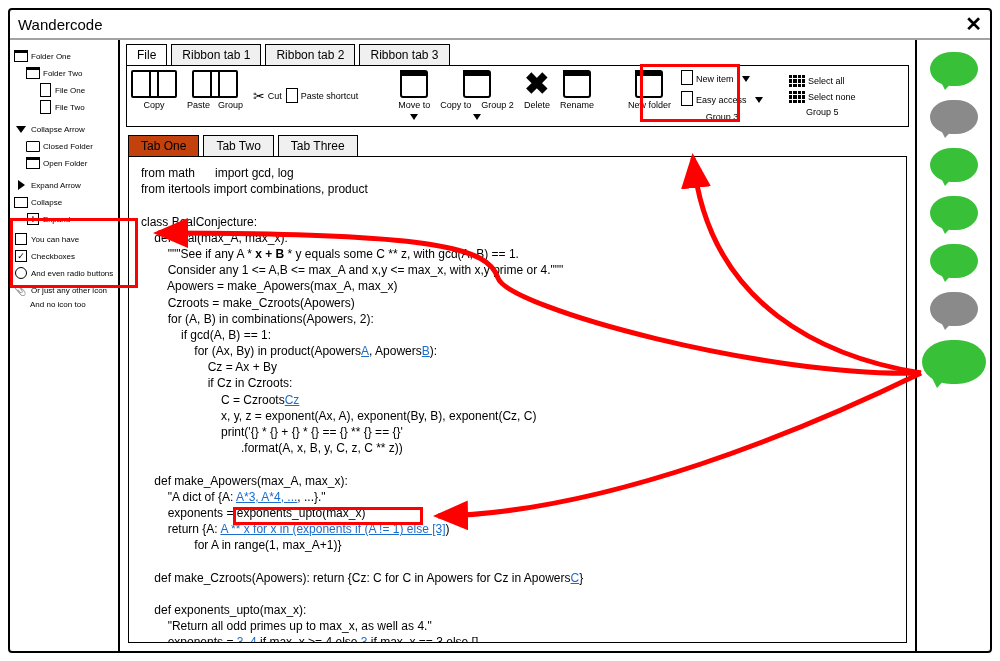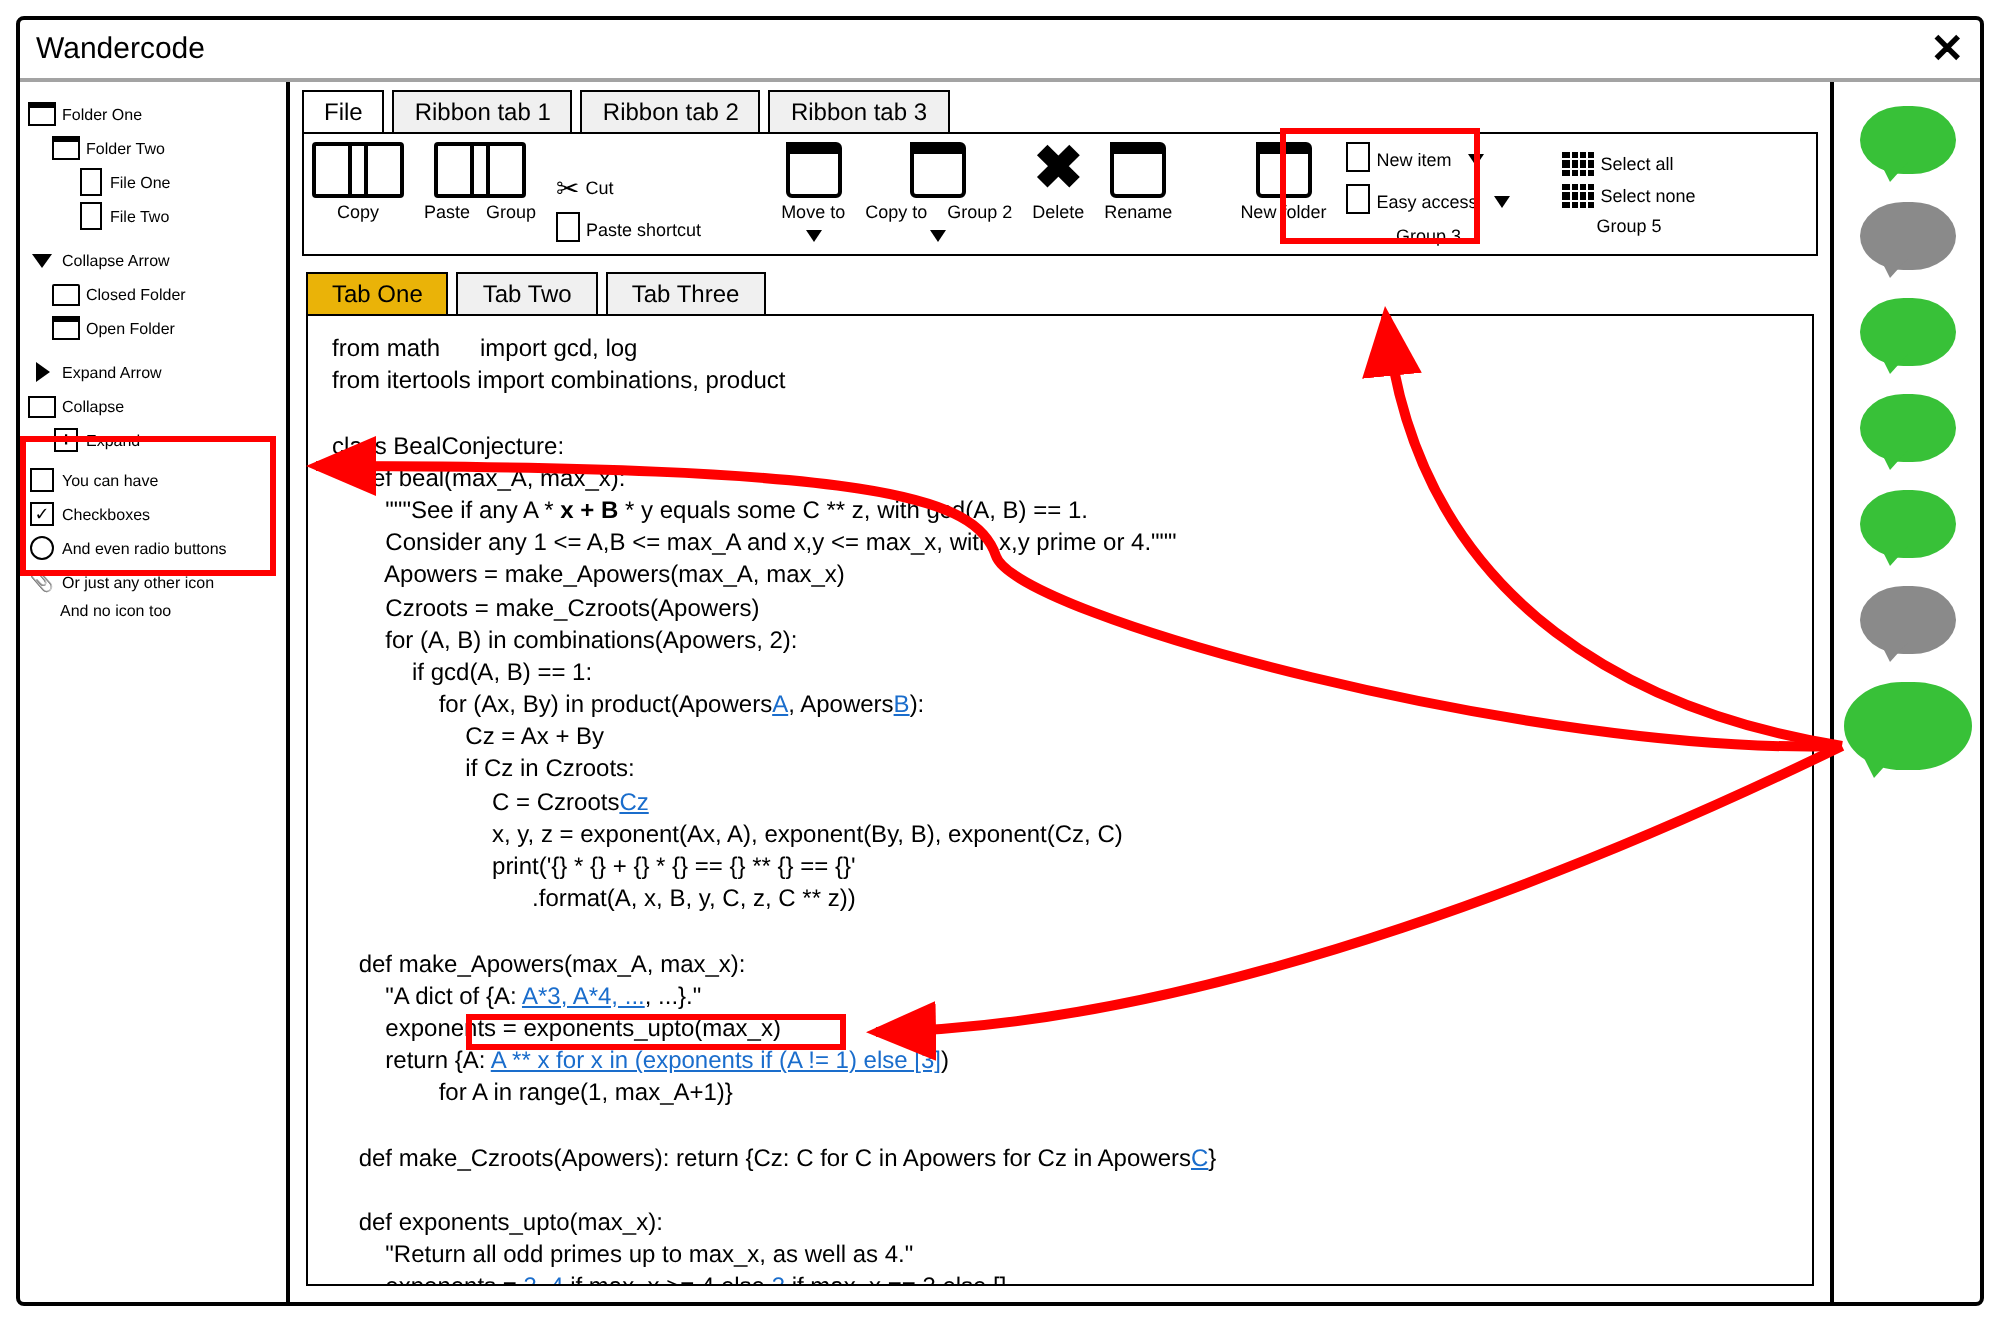--- a/index.html
+++ b/index.html
@@ -32,21 +32,21 @@
     font-size: 20px;
     font-weight: bold;
     cursor: pointer;
   }
   .main-area {
     flex: 1;
     display: flex;
     overflow: hidden;
   }
   .sidebar {
-    width: 135px;
+    width: 110px;
     border-right: 2px solid #000;
     padding: 6px 4px;
     font-size: 8px;
     position: relative;
   }
   .tree-item {
     display: flex;
     align-items: center;
     gap: 3px;
     margin: 3px 0;
@@ -245,21 +245,21 @@
     padding: 8px 8px 0;
     font-size: 12px;
   }
   .doc-tab {
     border: 1.5px solid #000;
     border-bottom: none;
     padding: 3px 12px;
     background: #f0f0f0;
     cursor: pointer;
   }
-  .doc-tab.active { background: #eab308; text-align: center; }
+  .doc-tab.active { background: #c2410c; text-align: center; }
   .code-panel {
     border: 1.5px solid #000;
     margin: 0 8px 8px;
     flex: 1;
     padding: 8px 12px;
     font-family: Arial, sans-serif;
     font-size: 12px;
     line-height: 1.35;
     white-space: pre;
     overflow: hidden;
@@ -404,21 +404,21 @@
         <div class="ribbon-group">
           <div class="ribbon-double">
             <div class="ribbon-icon-lg"></div>
             <div class="ribbon-icon-lg"></div>
           </div>
           <div style="display:flex;gap:8px">
               <span>Paste</span>
               <span>Group</span>
             </div>
         </div>
-        <div style="display:flex;flex-direction:column;gap:4px;justify-content:flex-end">
+        <div style="display:flex;flex-direction:row;gap:4px;justify-content:flex-end">
           <div class="ribbon-smallrow">
               <span class="scissors"></span>
               <span>Cut</span>
             </div>
           <div class="ribbon-smallrow">
               <span class="doc-sm"></span>
               <span>Paste shortcut</span>
             </div>
         </div>
 

